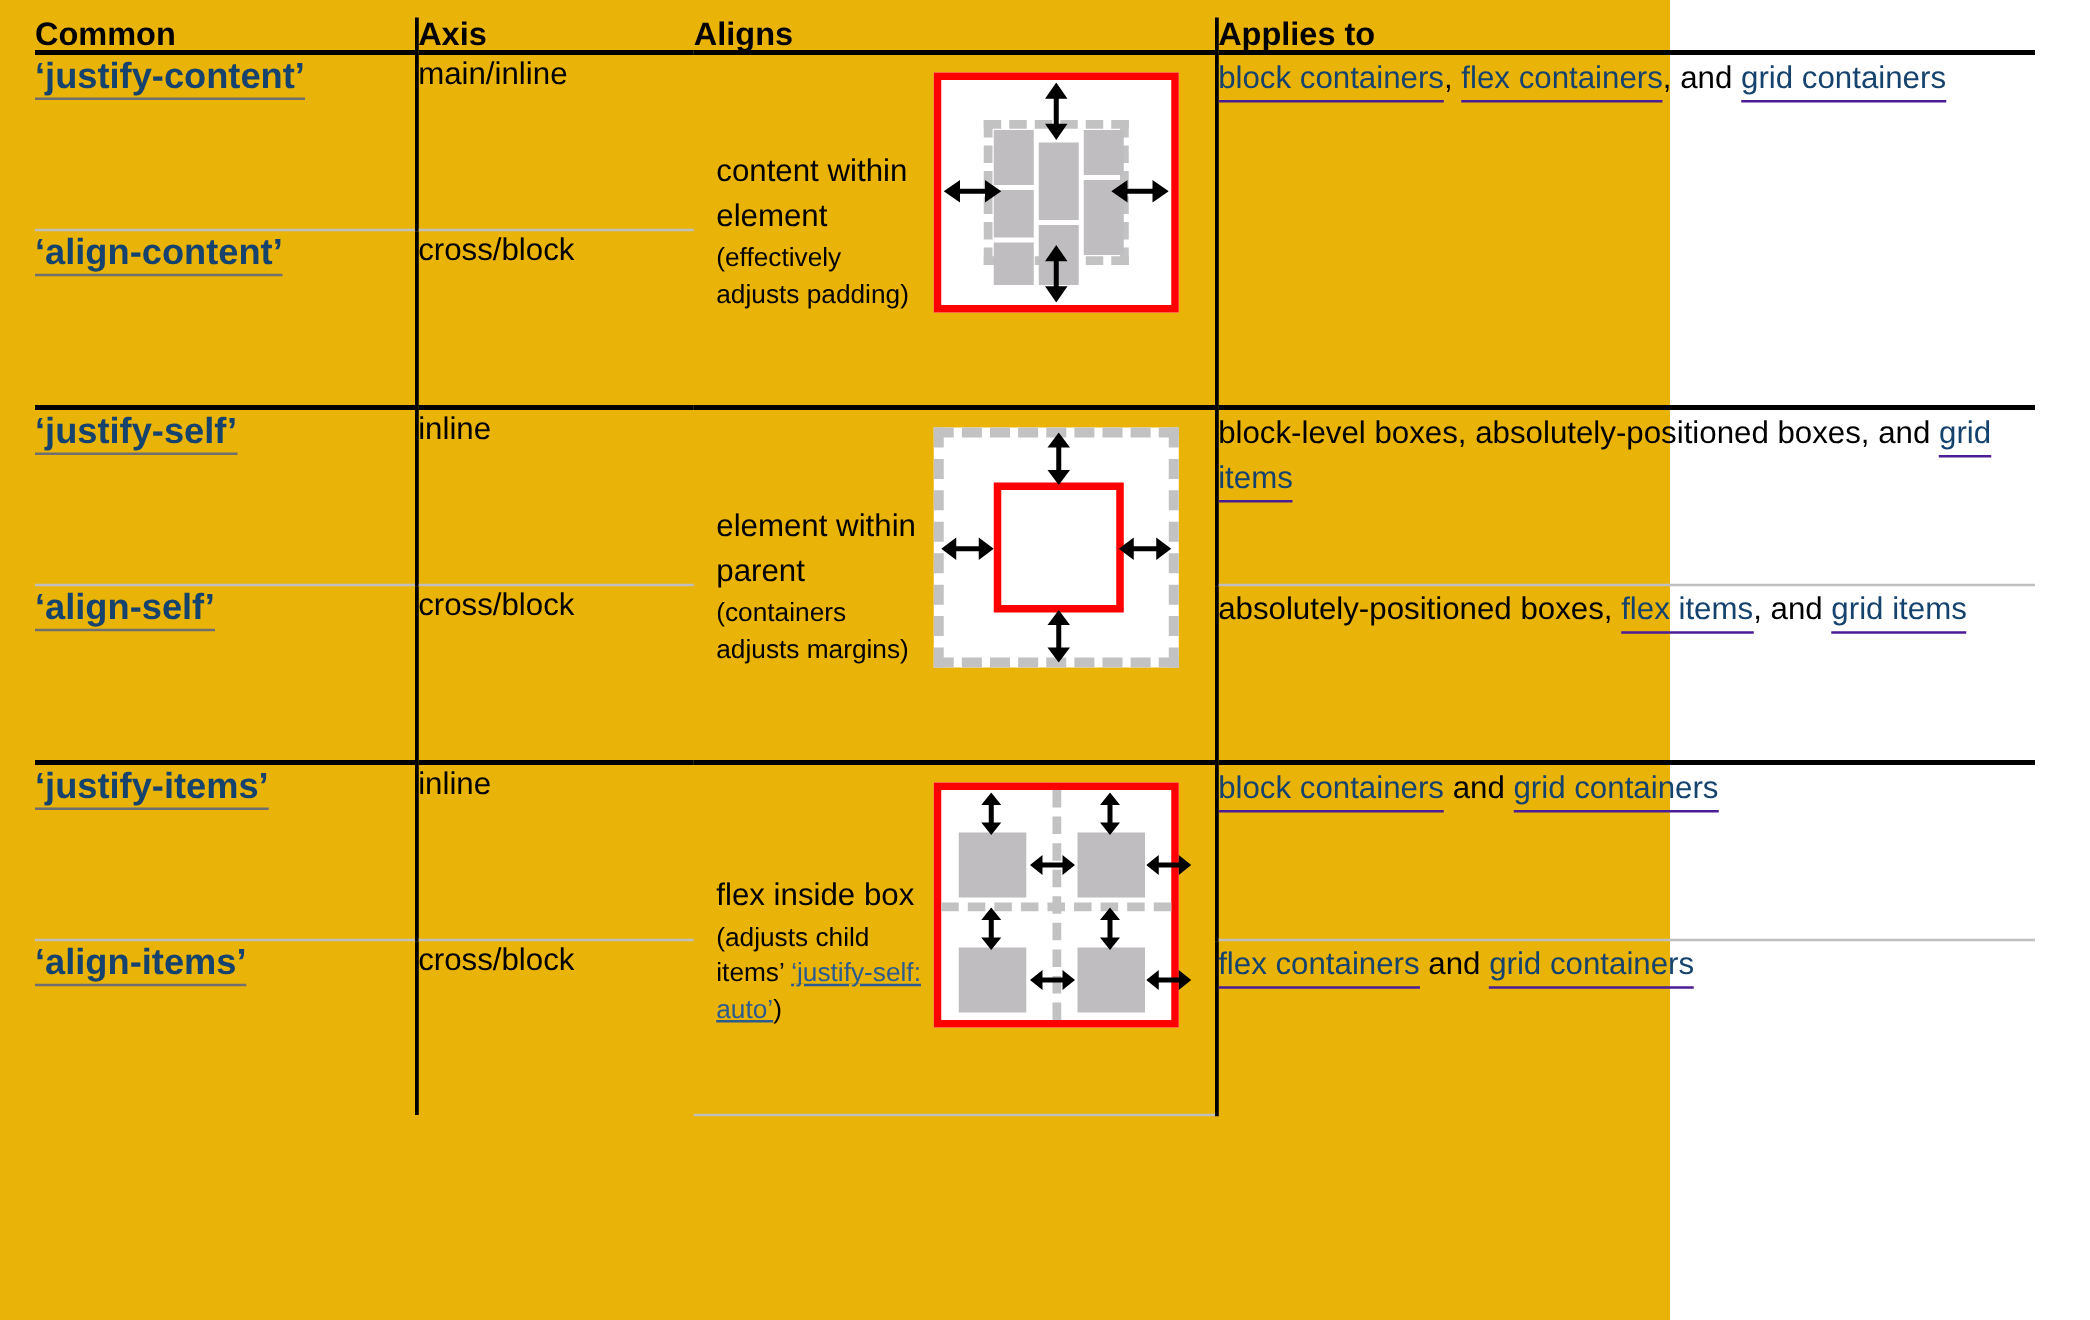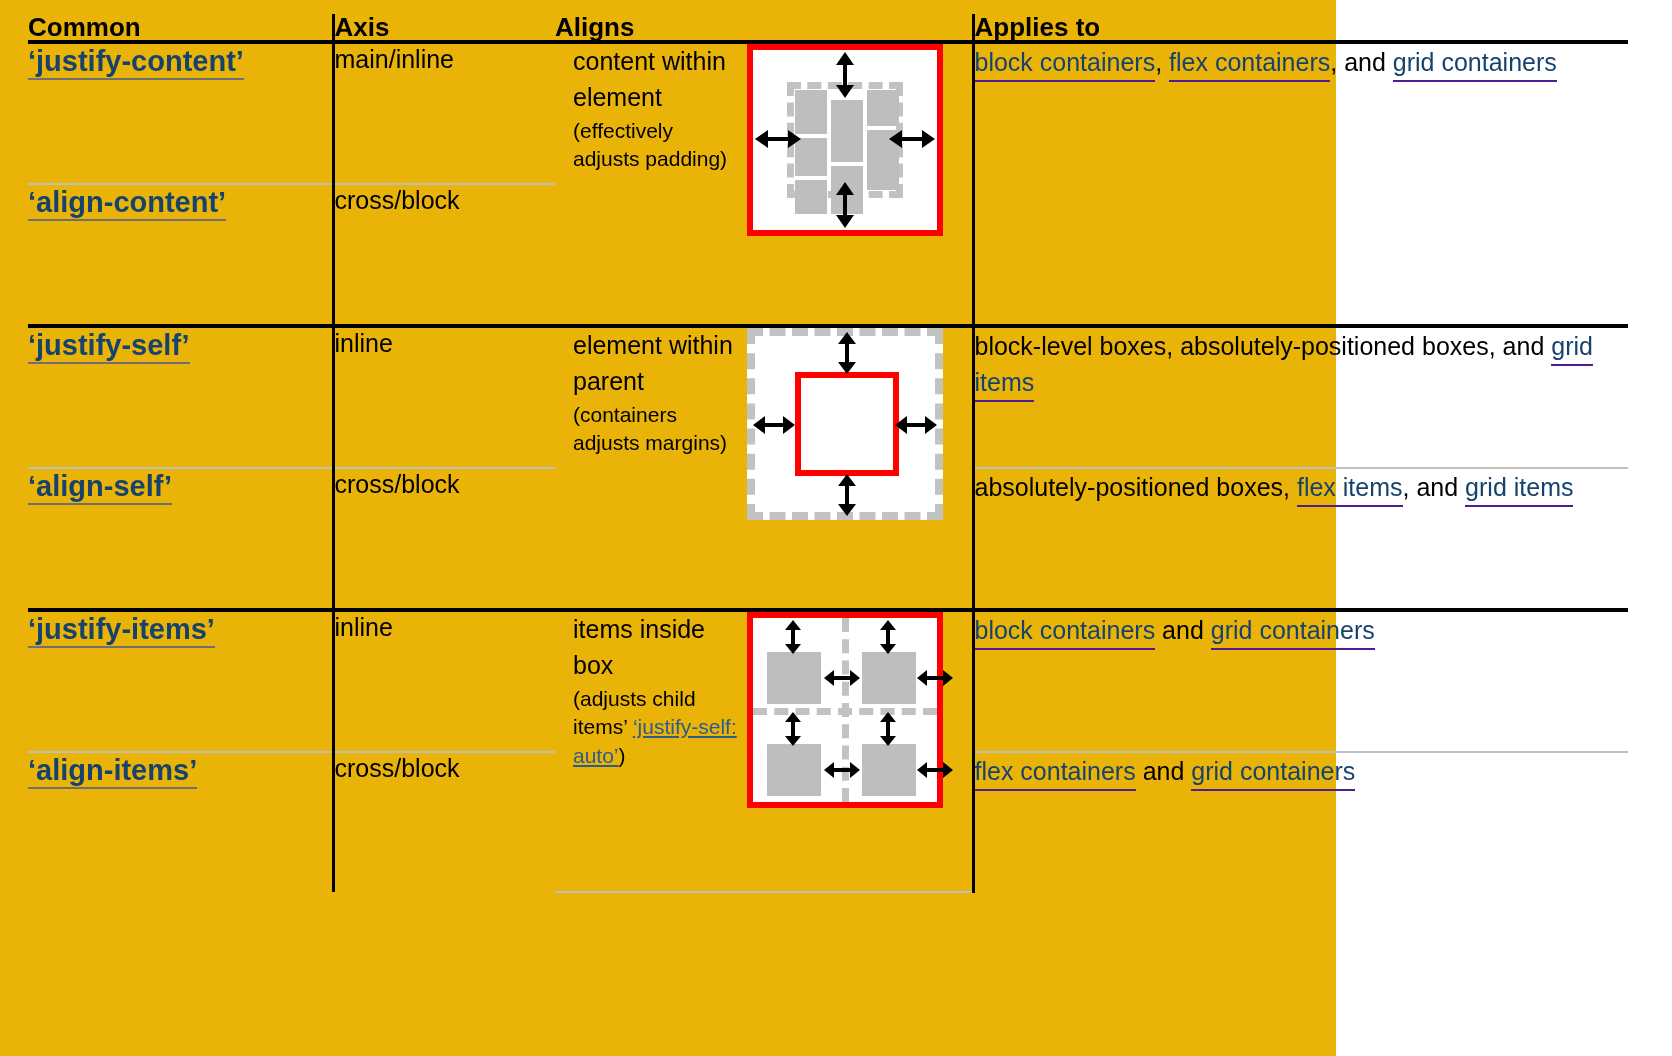--- a/index.html
+++ b/index.html
@@ -96,21 +96,22 @@
   .blue-note { color: #2c5c8f; }
 
   
   .aligns-cell {
     padding: 0;
     vertical-align: top;
     position: relative;
   }
   .aligns-inner {
     display: flex;
-    align-items: flex-start;
+    align-items: flex-end;
+    padding-top: 14px;
   }
   .aligns-text {
     width: 186px;
     padding-left: 18px;
     box-sizing: border-box;
     font-size: 25px;
     line-height: 1.42;
   }
   .aligns-text .small {
     font-size: 21px;
@@ -339,21 +340,21 @@
 
       <tr class="subrule">
         <td class="common-cell grp-top">
           <a class="prop" href="#">‘justify-items’</a>
         </td>
         <td class="axis-cell grp-top vline">inline</td>
 
         <td class="aligns-cell blk grp-top" rowspan="2">
           <div class="aligns-inner">
             <div class="aligns-text">
-              <span>items inside box</span>
+              <span>flex inside box</span>
               <span class="small"><span>(adjusts child items’ </span><a class="blue-note" href="#">‘justify-self: auto’</a><span>)</span></span>
             </div>
             <div class="diagram-wrap">
               <div class="d3">
                 <div class="outer-red"></div>
                 <div class="vdash"></div>
                 <div class="hdash"></div>
                 <div class="q" style="left:20px;  top:40px;"></div>
                 <div class="q" style="left:115px; top:40px;"></div>
                 <div class="q" style="left:20px;  top:132px;"></div>

